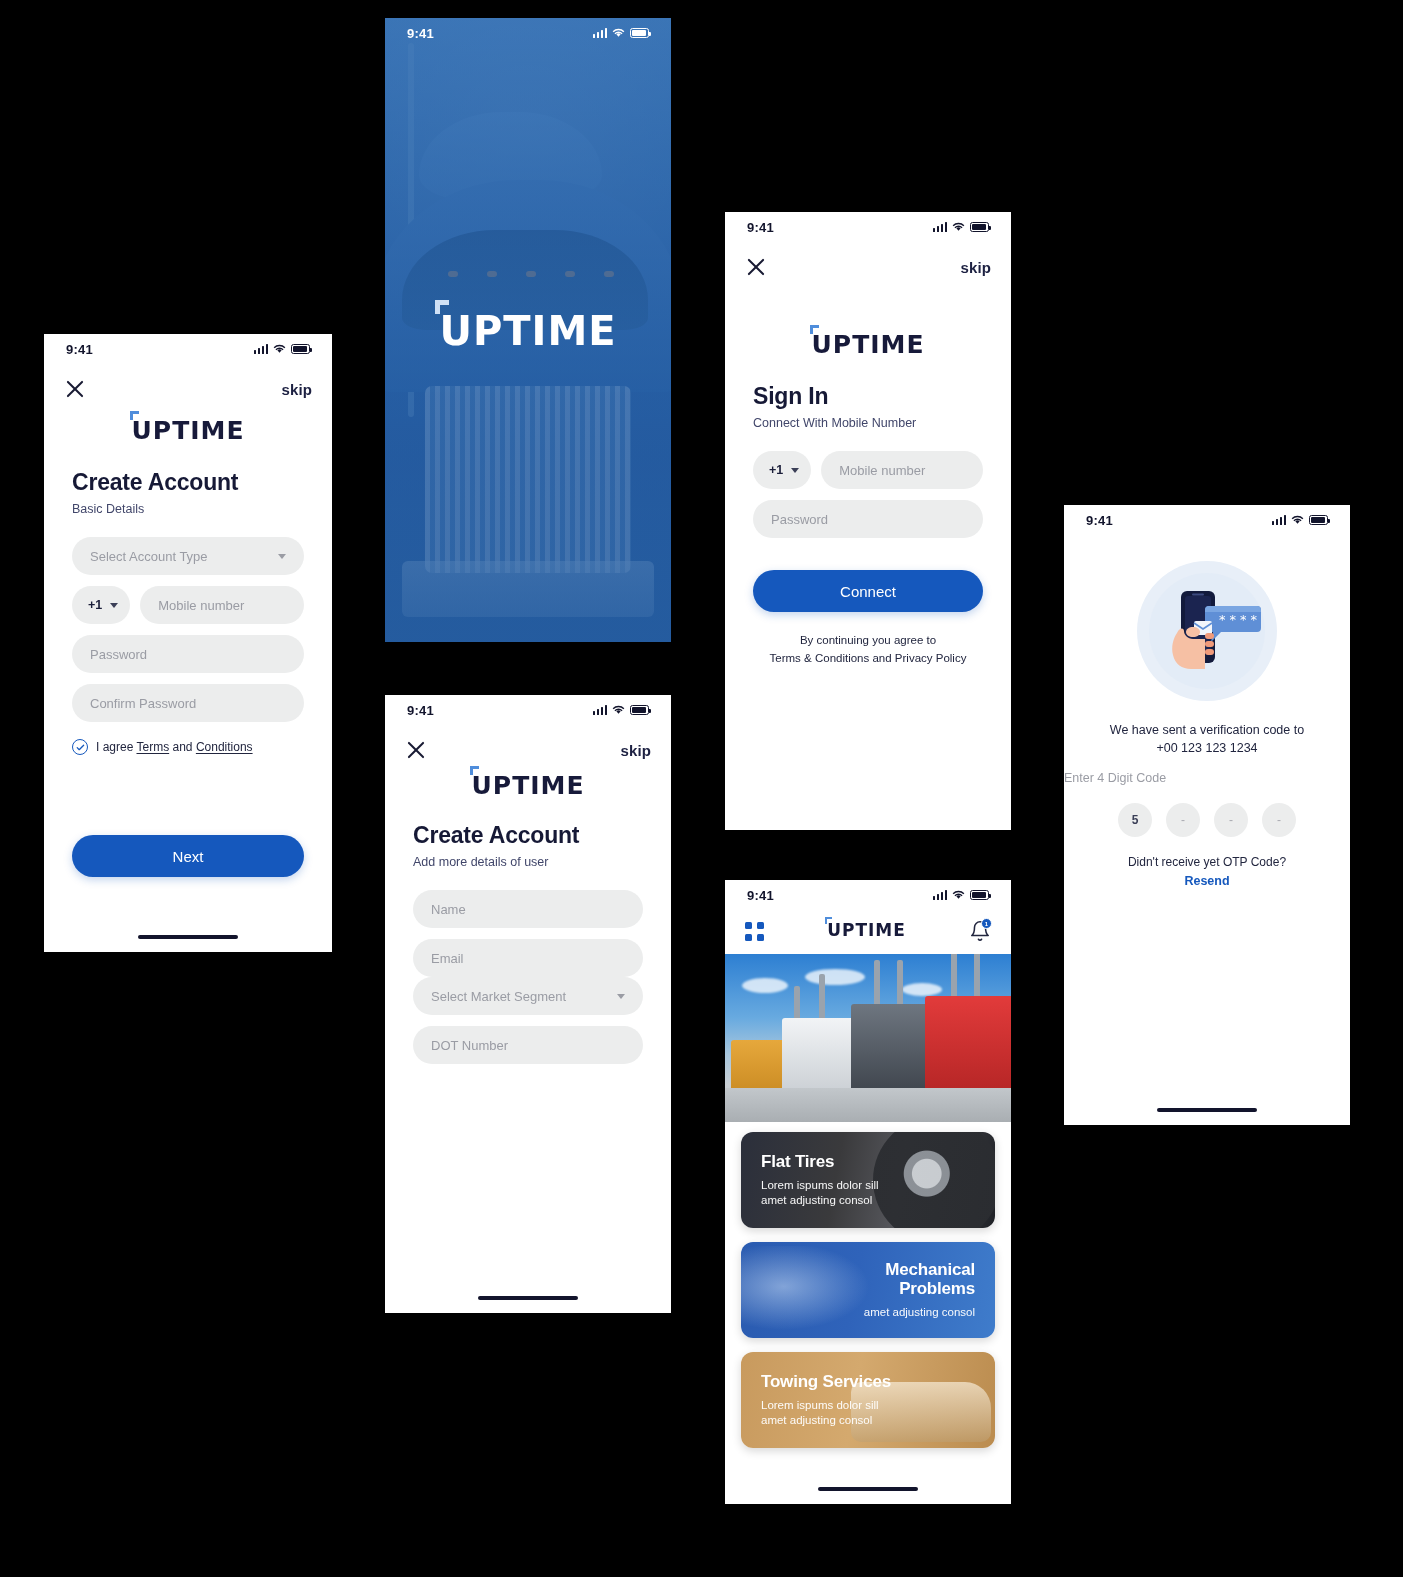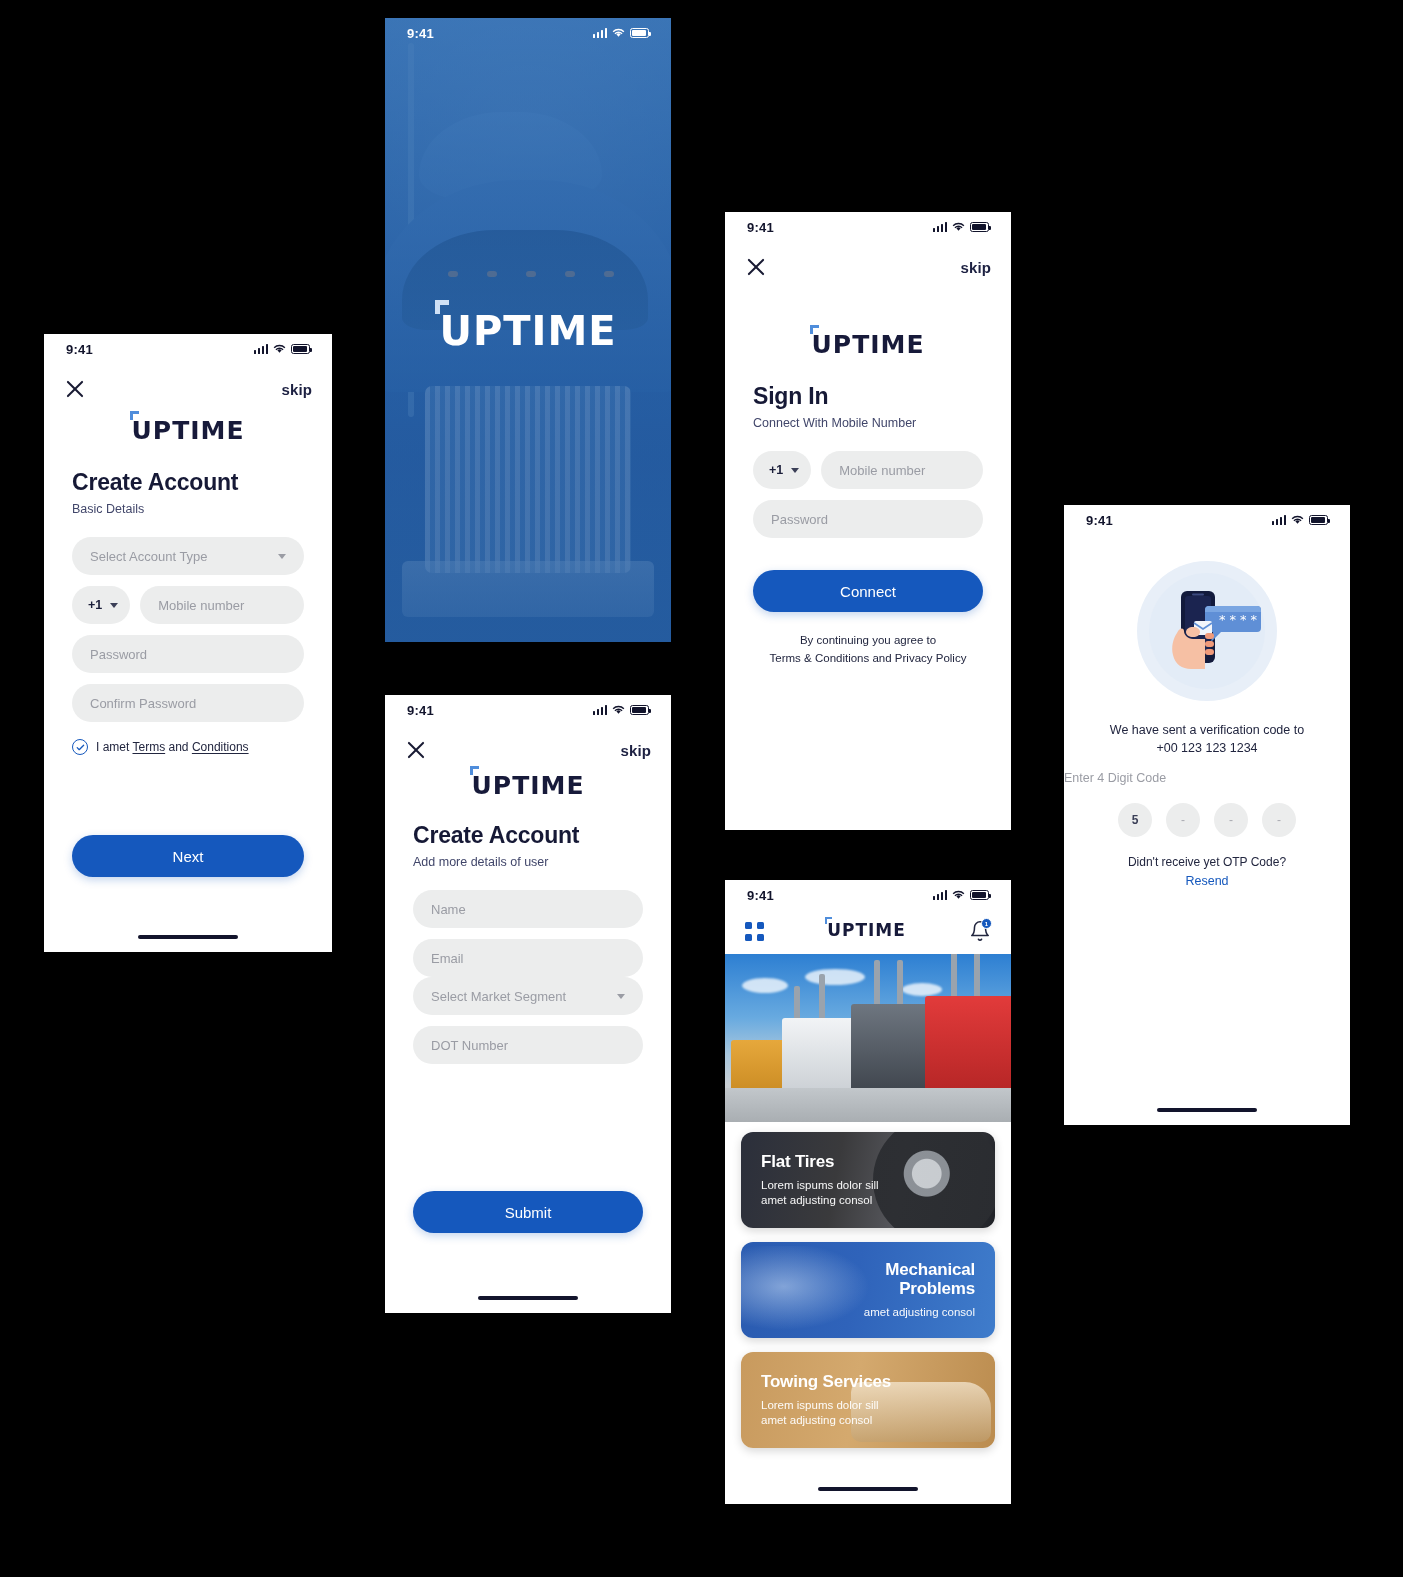--- a/index.html
+++ b/index.html
@@ -218,21 +218,21 @@
   .otp-text{text-align:center;font-size:12.5px;color:#21253f;line-height:1.45;margin-top:20px}
   .otp-hint{text-align:left;font-size:12.5px;color:#9a9ca4;margin-top:14px}
   .otp-boxes{display:flex;justify-content:center;gap:14px;margin-top:18px}
   .otp-box{
     width:34px;height:34px;border-radius:50%;background:#eceded;
     display:flex;align-items:center;justify-content:center;
     font-size:12px;color:#3b3f57;font-weight:bold;cursor:pointer;
   }
   .otp-box.empty{color:#a9abb2;font-weight:normal}
   .otp-foot{text-align:center;font-size:12px;color:#22263f;margin-top:18px}
-  .resend{display:block;text-align:center;color:#1558bd;font-weight:normal;font-size:12.5px;margin-top:5px;cursor:pointer}
+  .resend{display:block;text-align:center;color:#1558bd;font-weight:bold;font-size:12.5px;margin-top:5px;cursor:pointer}
 </style>
 </head>
 <body>
 
 <div class="canvas">
 
   <div class="phone" style="left:44px; top:334px; width:288px; height:618px;">
     <div class="statusbar">
       <span>9:41</span>
       <span class="sb-right">
@@ -293,21 +293,21 @@
         <span>Confirm Password</span>
       </div>
 
       <div class="agree" style="margin-top:17px;">
         <span class="chk">
           <svg viewBox="0 0 12 12" width="9" height="9">
               <path d="M1.6 6.2 4.3 8.9 10.2 3" stroke="#1558bd" stroke-width="1.7" fill="none" stroke-linecap="round" stroke-linejoin="round"></path>
             </svg>
         </span>
         <span>
-          <span>I amet</span>
+          <span>I agree</span>
           <u>Terms</u>
           <span>and</span>
           <u>Conditions</u>
         </span>
       </div>
 
       <div class="btn" style="margin-top:80px;">Next</div>
     </div>
     <div class="home-ind" style="position:absolute;bottom:13px;left:50%;transform:translateX(-50%);"></div>
   </div>
@@ -407,21 +407,20 @@
         <span>Email</span>
       </div>
       <div class="field" style="">
         <span>Select Market Segment</span>
         <span class="caret"></span>
       </div>
       <div class="field" style="margin-top:11px;">
         <span>DOT Number</span>
       </div>
 
-      <div class="btn" style="margin-top:127px;">Submit</div>
     </div>
     <div class="home-ind" style="position:absolute;bottom:13px;left:50%;transform:translateX(-50%);"></div>
   </div>
 
   <div class="phone" style="left:725px; top:212px; width:286px; height:618px;">
     <div class="statusbar">
       <span>9:41</span>
       <span class="sb-right">
         <span class="sig">
             <i></i>

